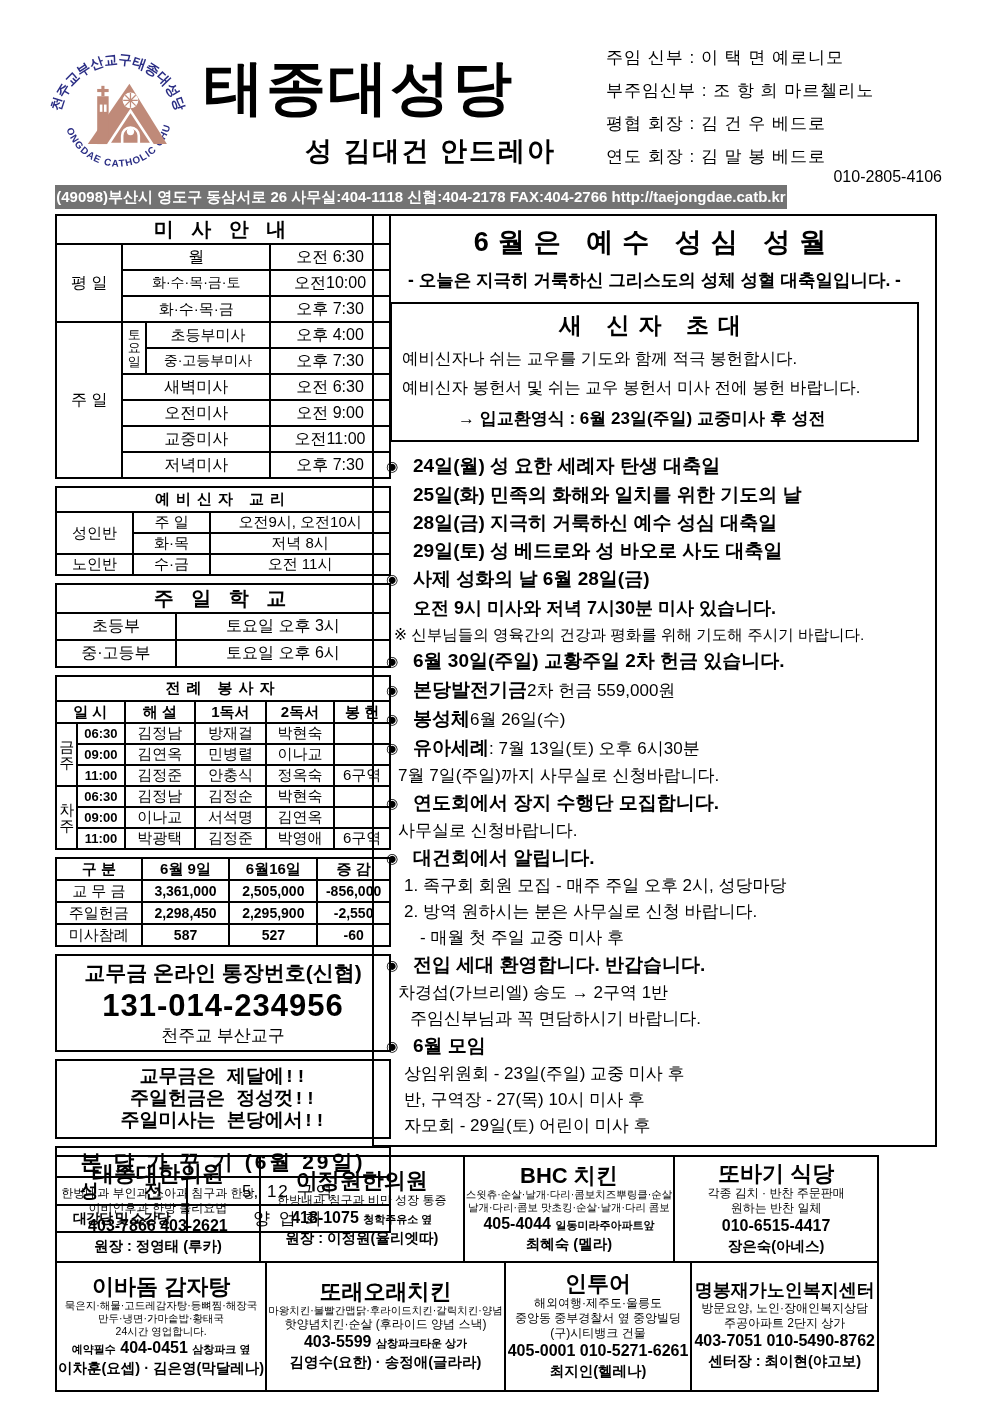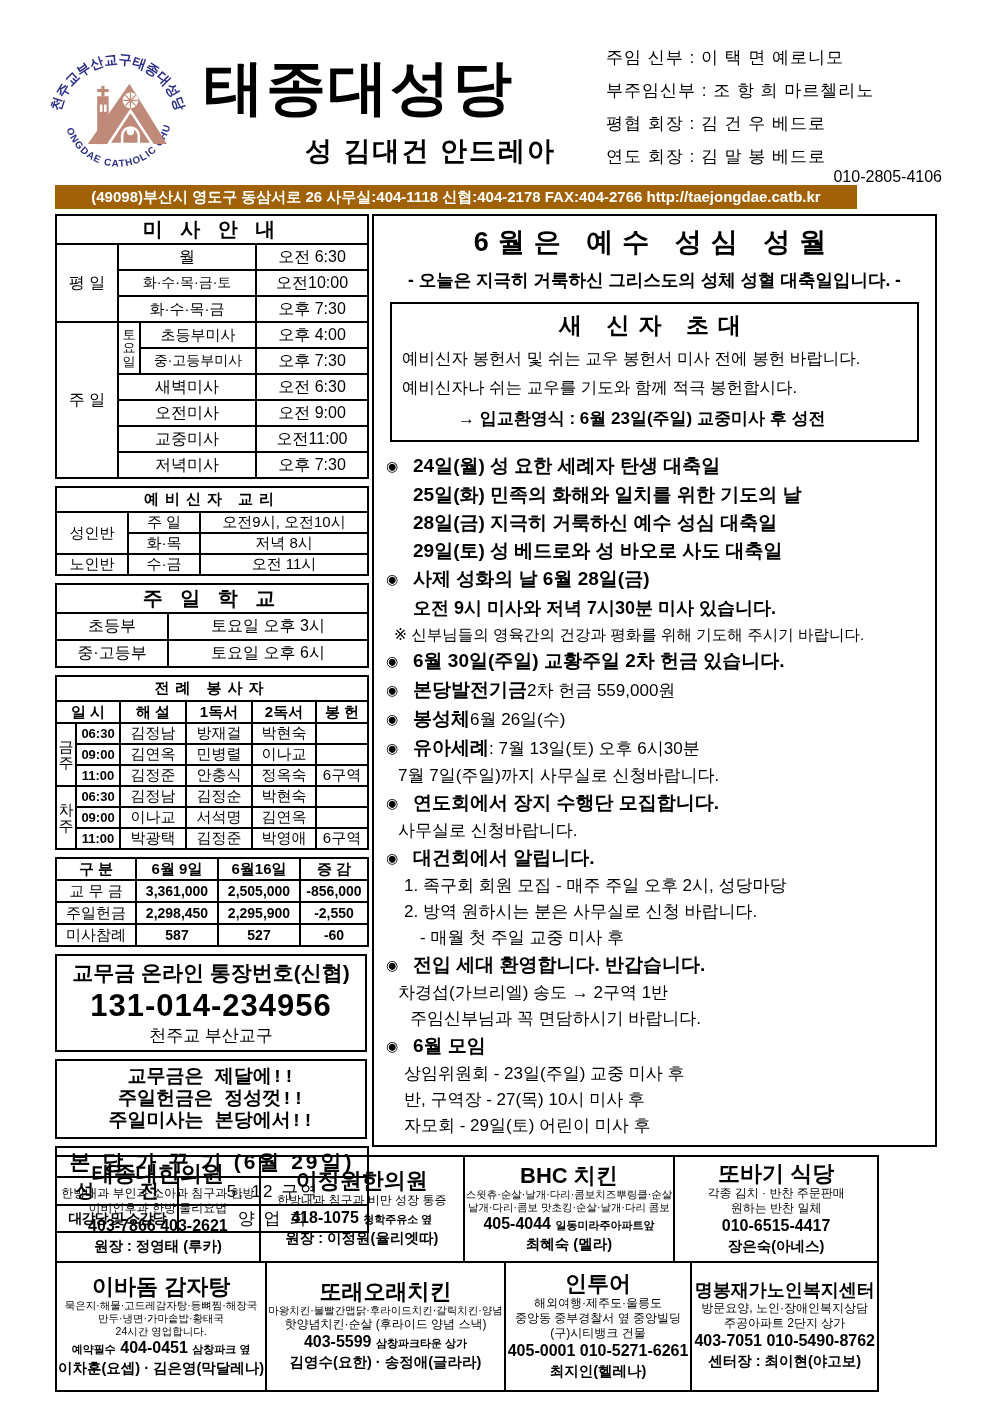--- a/index.html
+++ b/index.html
@@ -10,25 +10,25 @@
   }
   
   .logo { position:absolute; left:40px; top:38px; width:156px; height:156px; }
   .title-block { position:absolute; left:204px; top:48px; width:352px; }
   .main-title { font-size:60px; font-weight:bold; letter-spacing:2px; white-space:nowrap; }
   .sub-title { font-size:27px; font-weight:bold; text-align:right; margin-top:4px; letter-spacing:2px; }
   .staff-block { position:absolute; left:606px; top:46px; width:336px; }
   .staff-line { font-size:17px; margin-bottom:10px; white-space:nowrap; letter-spacing:1px; }
   .phone-line { text-align:right; font-size:16px; margin-top:-2px; }
   .addr-bar {
-    position:absolute; left:55px; top:185px; width:802px; height:24px; background:#a16207; color:#fff;
+    position:absolute; left:55px; top:185px; width:732px; height:24px; background:#737373; color:#fff;
     font-size:15px; font-weight:bold; display:flex; align-items:center; justify-content:center; white-space:nowrap;
   }
   
-  .left-col { position:absolute; left:55px; top:214px; width:312px; }
+  .left-col { position:absolute; left:55px; top:214px; width:336px; }
   .right-col { position:absolute; left:372px; top:214px; width:565px; height:933px; border:2px solid #000; padding:6px 12px 0 12px; }
   
   table { border-collapse:collapse; width:100%; table-layout:fixed; margin-bottom:7px; }
   td { border:2px solid #000; text-align:center; vertical-align:middle; padding:0 2px; font-size:16px; overflow:hidden; }
   .tbl-title { font-size:20px; font-weight:bold; height:28px; letter-spacing:6px; }
   .mass td { height:26px; }
   .vcell { font-size:13px; line-height:1.05; word-break:break-all; padding:0; }
   .cat td { height:21px; font-size:15px; }
   .cat .tbl-title { height:25px; }
   .ss td { height:27px; }
@@ -369,22 +369,22 @@
     </tbody>
       </table>
   </div>
 
   <div class="right-col">
     <div class="month-title">6월은 예수 성심 성월</div>
     <div class="month-sub">- 오늘은 지극히 거룩하신 그리스도의 성체 성혈 대축일입니다. -</div>
 
     <div class="newbox">
       <div class="newbox-title">새 신자 초대</div>
+      <div class="newbox-line">예비신자나 쉬는 교우를 기도와 함께 적극 봉헌합시다.</div>
       <div class="newbox-line">예비신자 봉헌서 및 쉬는 교우 봉헌서 미사 전에 봉헌 바랍니다.</div>
-      <div class="newbox-line">예비신자나 쉬는 교우를 기도와 함께 적극 봉헌합시다.</div>
       <div class="newbox-arrow">→ 입교환영식 : 6월 23일(주일) 교중미사 후 성전</div>
     </div>
 
     <div class="ann head">
         <span class="blt">◉</span>
         <span class="h">24일(월) 성 요한 세례자 탄생 대축일</span>
       </div>
     <div class="ann sub1">
         <span class="h">25일(화) 민족의 화해와 일치를 위한 기도의 날</span>
       </div>

